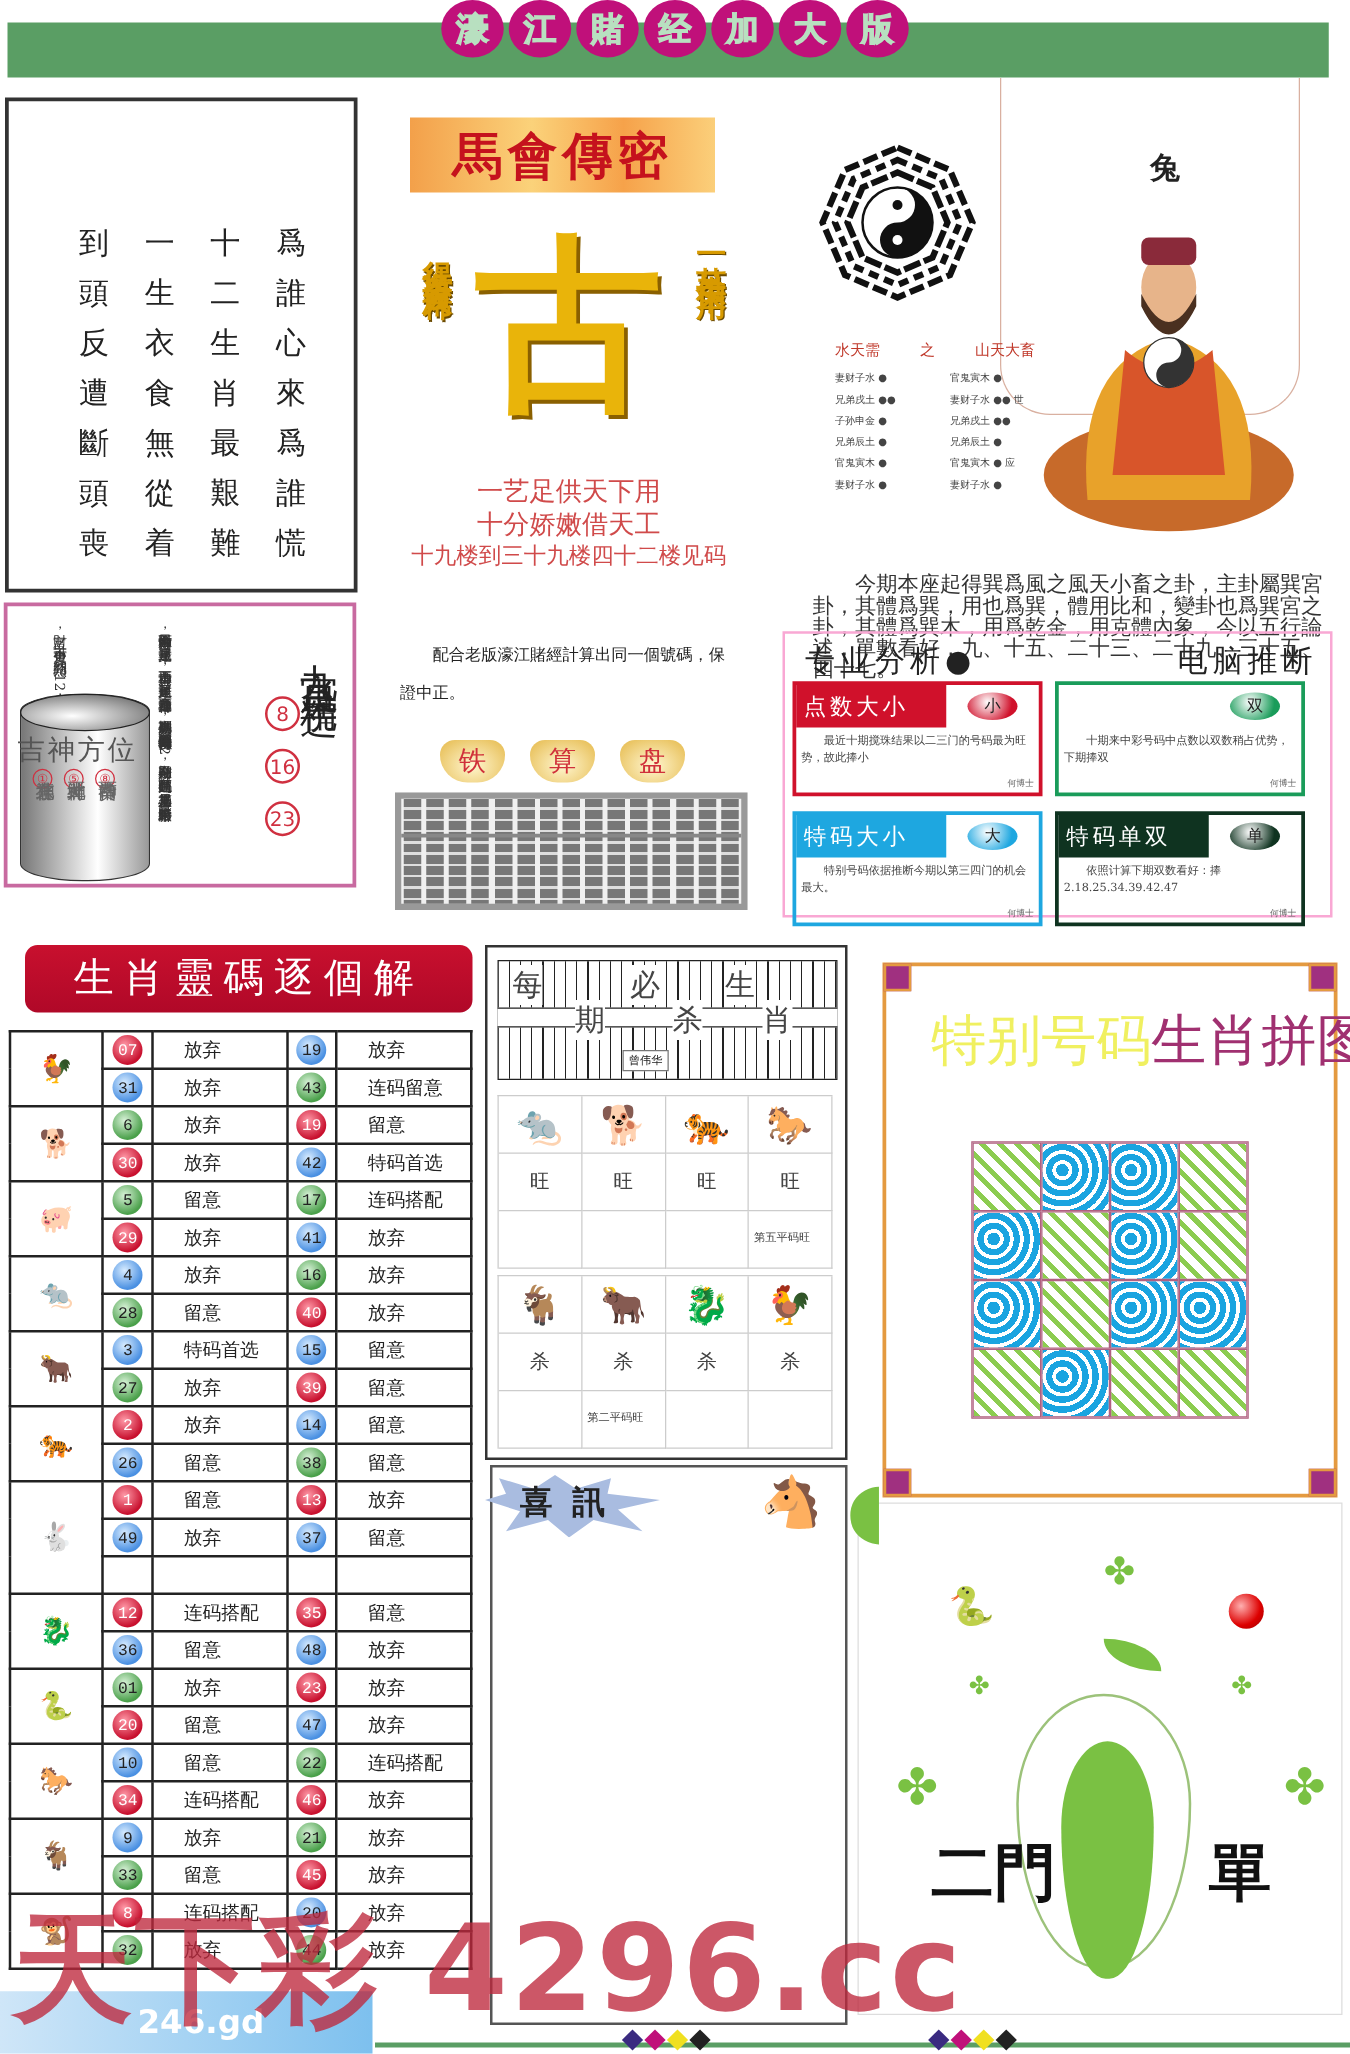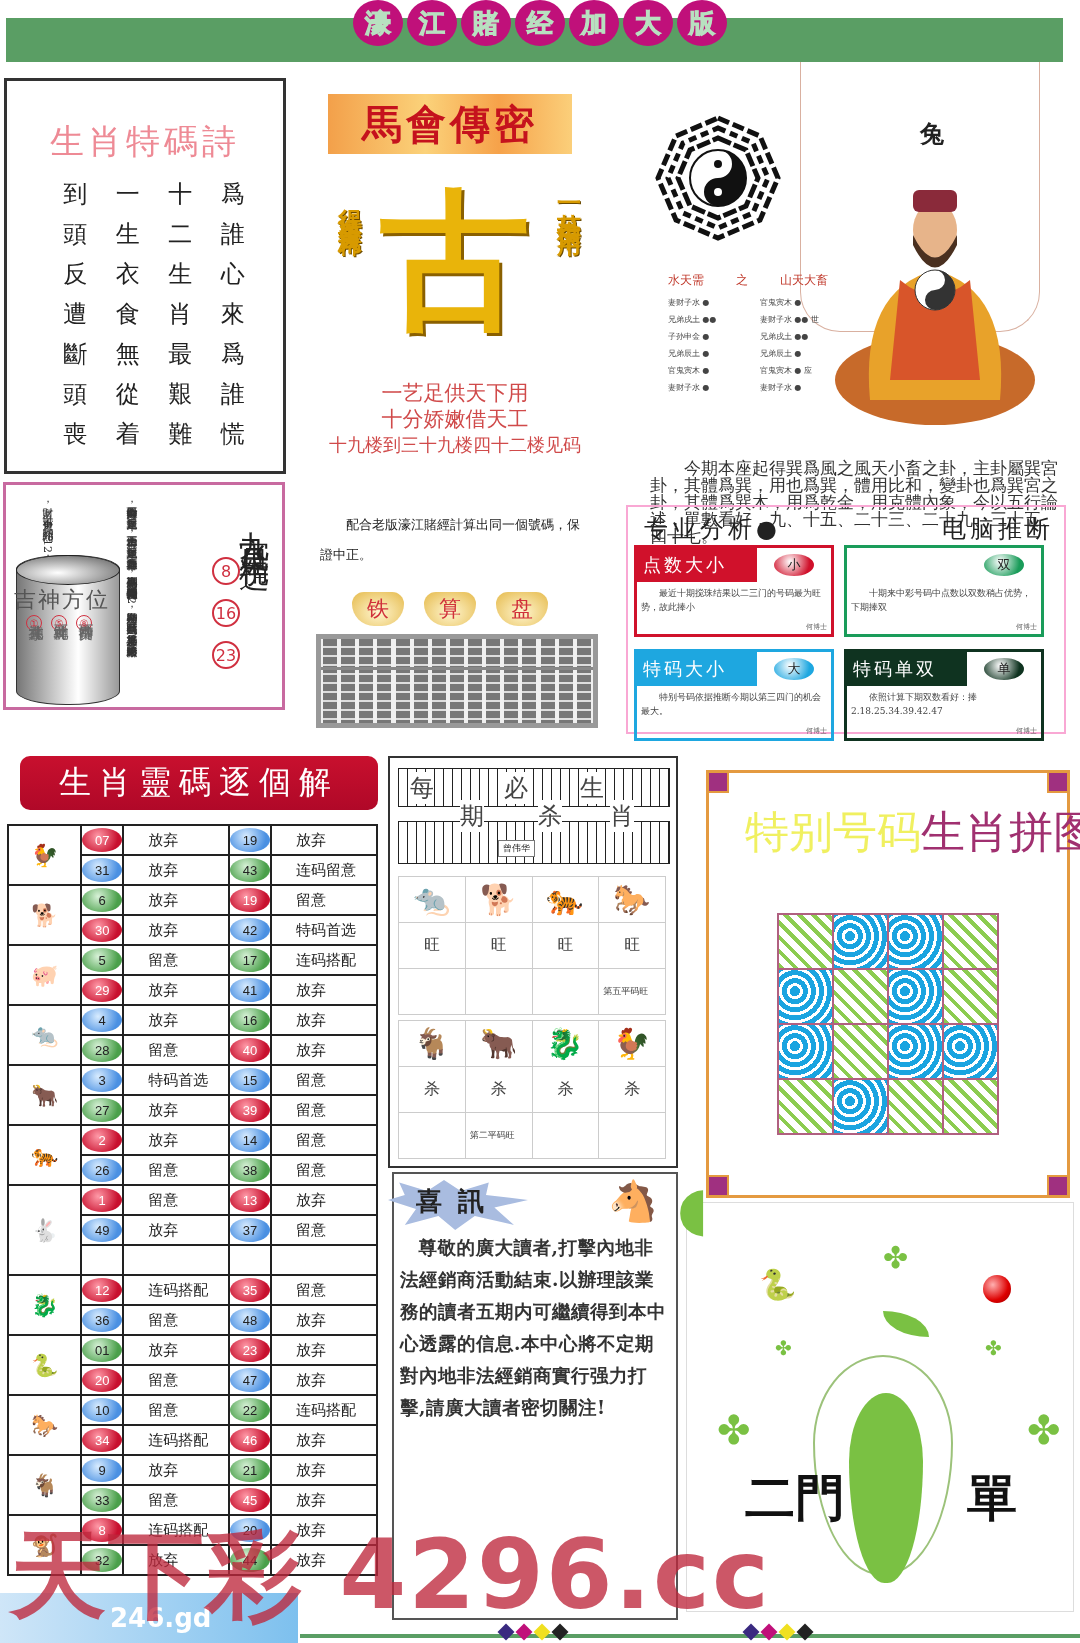--- a/index.html
+++ b/index.html
@@ -61,21 +61,21 @@
   .acard .ah .ball span{width:40px;height:22px;border-radius:50%;display:flex;align-items:center;justify-content:center;font-size:13px;color:#222}
   .acard .ab{font-size:9px;line-height:14px;padding:4px 4px;color:#444;text-indent:2em}
   .acard .sig{position:absolute;right:4px;bottom:2px;font-size:7px;color:#666}
   
   .ztitle{left:20px;top:756px;width:358px;height:54px;border-radius:10px;background:linear-gradient(#c8102e,#b00828);color:#fff;font-size:32px;display:flex;align-items:center;justify-content:center;letter-spacing:8px}
   .ztable{left:7px;top:824px;width:371px;border-collapse:collapse}
   .ztable td{border:2px solid #222;height:30px;font-family:"DejaVu Sans",sans-serif;font-size:15px}
   .ztable td.animal{width:76px;text-align:center;font-size:22px}
   .ztable td.num{width:40px;text-align:center}
   .ztable td.txt{width:110px;padding-left:24px}
-  .zball{display:inline-flex;width:40px;height:24px;border-radius:50%;align-items:center;justify-content:center;font-family:Liberation Sans, sans-serif;font-size:13px;color:#222}
+  .zball{display:inline-flex;width:24px;height:24px;border-radius:50%;align-items:center;justify-content:center;font-family:Liberation Mono, monospace;font-size:13px;color:#222}
   .zball.red{background:radial-gradient(circle at 40% 35%,#ff9aa8,#c8102e 70%);color:#fff}
   .zball.blue{background:radial-gradient(circle at 40% 35%,#d8ecff,#4a90e2 70%)}
   .zball.green{background:radial-gradient(circle at 40% 35%,#d8f2d8,#4aa04a 70%)}
   
   .kill{left:388px;top:756px;width:290px;height:412px;border:2px solid #333}
   .kill-bars{position:absolute;left:8px;top:10px;width:272px;height:96px;background:repeating-linear-gradient(90deg,#fff 0 8px,#222 8px 9px);border:1px solid #222}
   .kill-mid{position:absolute;left:8px;top:48px;width:272px;height:16px;background:#fff;border-top:1px solid #222;border-bottom:1px solid #222}
   .kill-chars{position:absolute;font-size:24px;color:#444;background:#fff}
   .kill-stamp{position:absolute;left:108px;top:82px;font-size:9px;border:1px solid #777;padding:1px 4px;background:#fff}
   .kgrid{position:absolute;left:8px;width:268px;display:grid;grid-template-columns:repeat(4,1fr);border-left:1px solid #ccc;border-top:1px solid #ccc}
@@ -131,21 +131,20 @@
     </div>
     <div class="hdr-ball">
       <span>大</span>
     </div>
     <div class="hdr-ball">
       <span>版</span>
     </div>
   </div>
 
 <div class="abs poem">
-  <div class="poem-title">生肖特碼詩</div>
   <div class="poem-grid" id="poemgrid">
       <span>到</span>
       <span>一</span>
       <span>十</span>
       <span>爲</span>
       <span>頭</span>
       <span>生</span>
       <span>二</span>
       <span>誰</span>
       <span>反</span>
@@ -534,21 +533,20 @@
       <div class="note">第二平码旺</div>
       <div></div>
       <div></div>
     </div>
 </div>
 
 <div class="abs xixun">
   <div class="xixun-burst"></div>
   <div class="xixun-title">喜訊</div>
   <div class="xixun-horse">🐴</div>
-  <div class="xixun-body">尊敬的廣大讀者,打擊內地非法經銷商活動結束.以辦理該業務的讀者五期内可繼續得到本中心透露的信息.本中心將不定期對內地非法經銷商實行强力打擊,請廣大讀者密切關注!</div>
 </div>
 
 <div class="abs puzzle">
   <div class="corner" style="left:-2px;top:-2px"></div>
   <div class="corner" style="right:-2px;top:-2px"></div>
   <div class="corner" style="left:-2px;bottom:-2px"></div>
   <div class="corner" style="right:-2px;bottom:-2px"></div>
   <div class="pz-title">
     <span style="color:#f0f060">特别号码</span><span style="color:#a03070">生肖拼图</span>
   </div>

